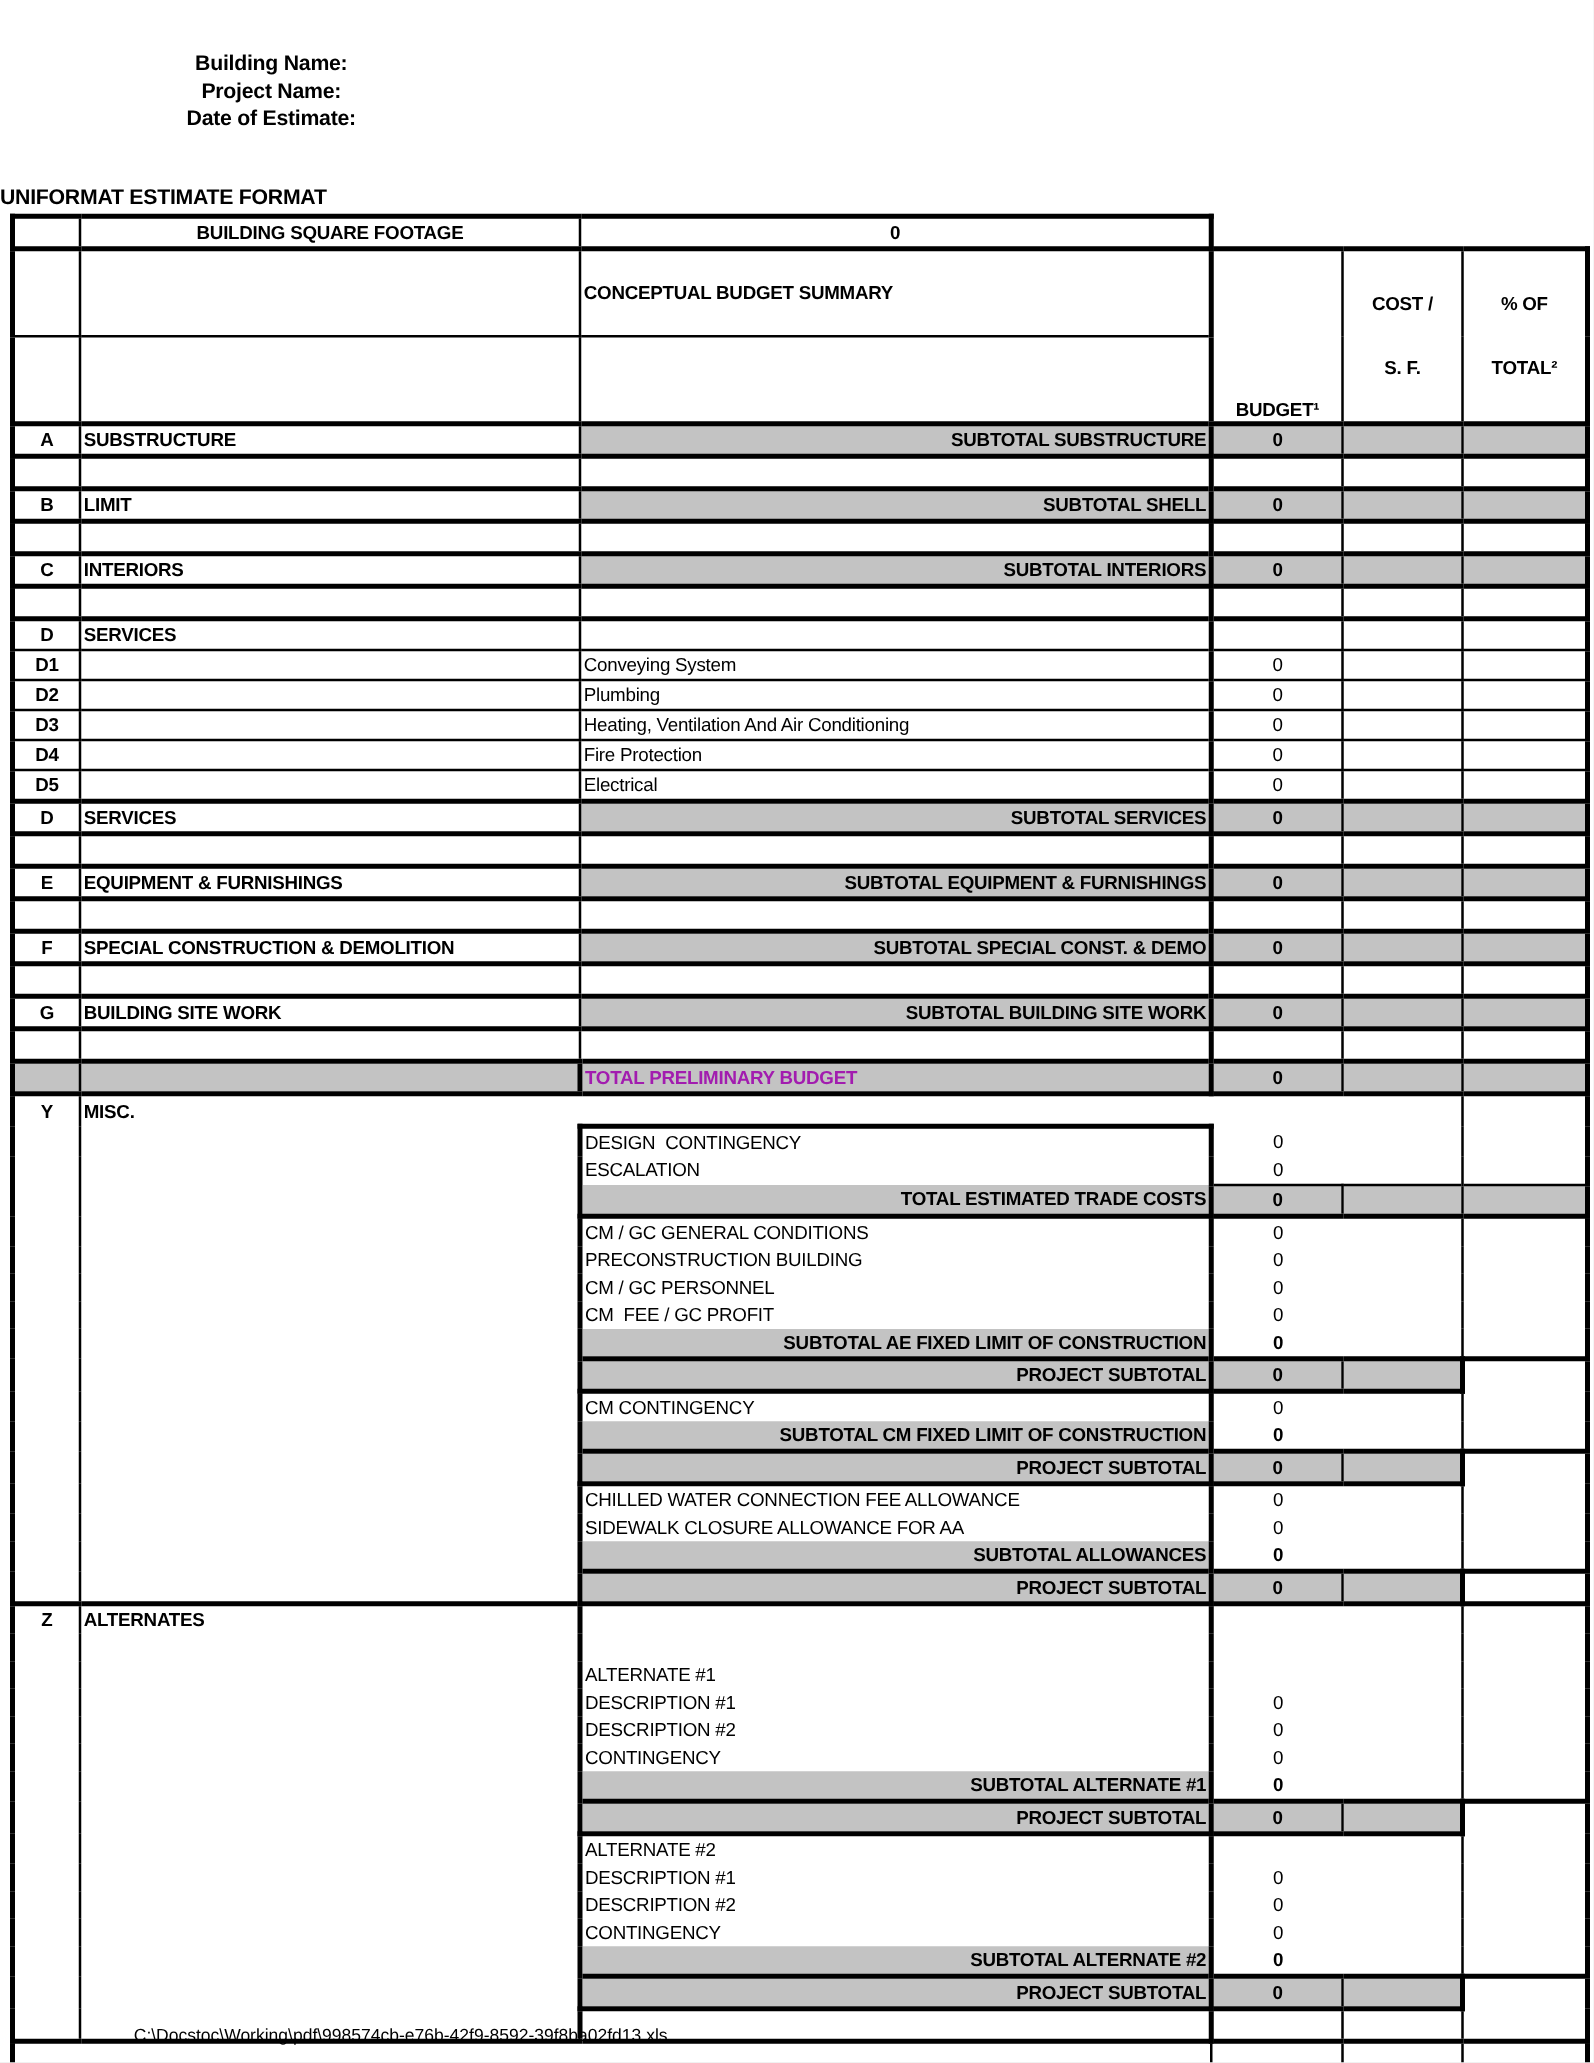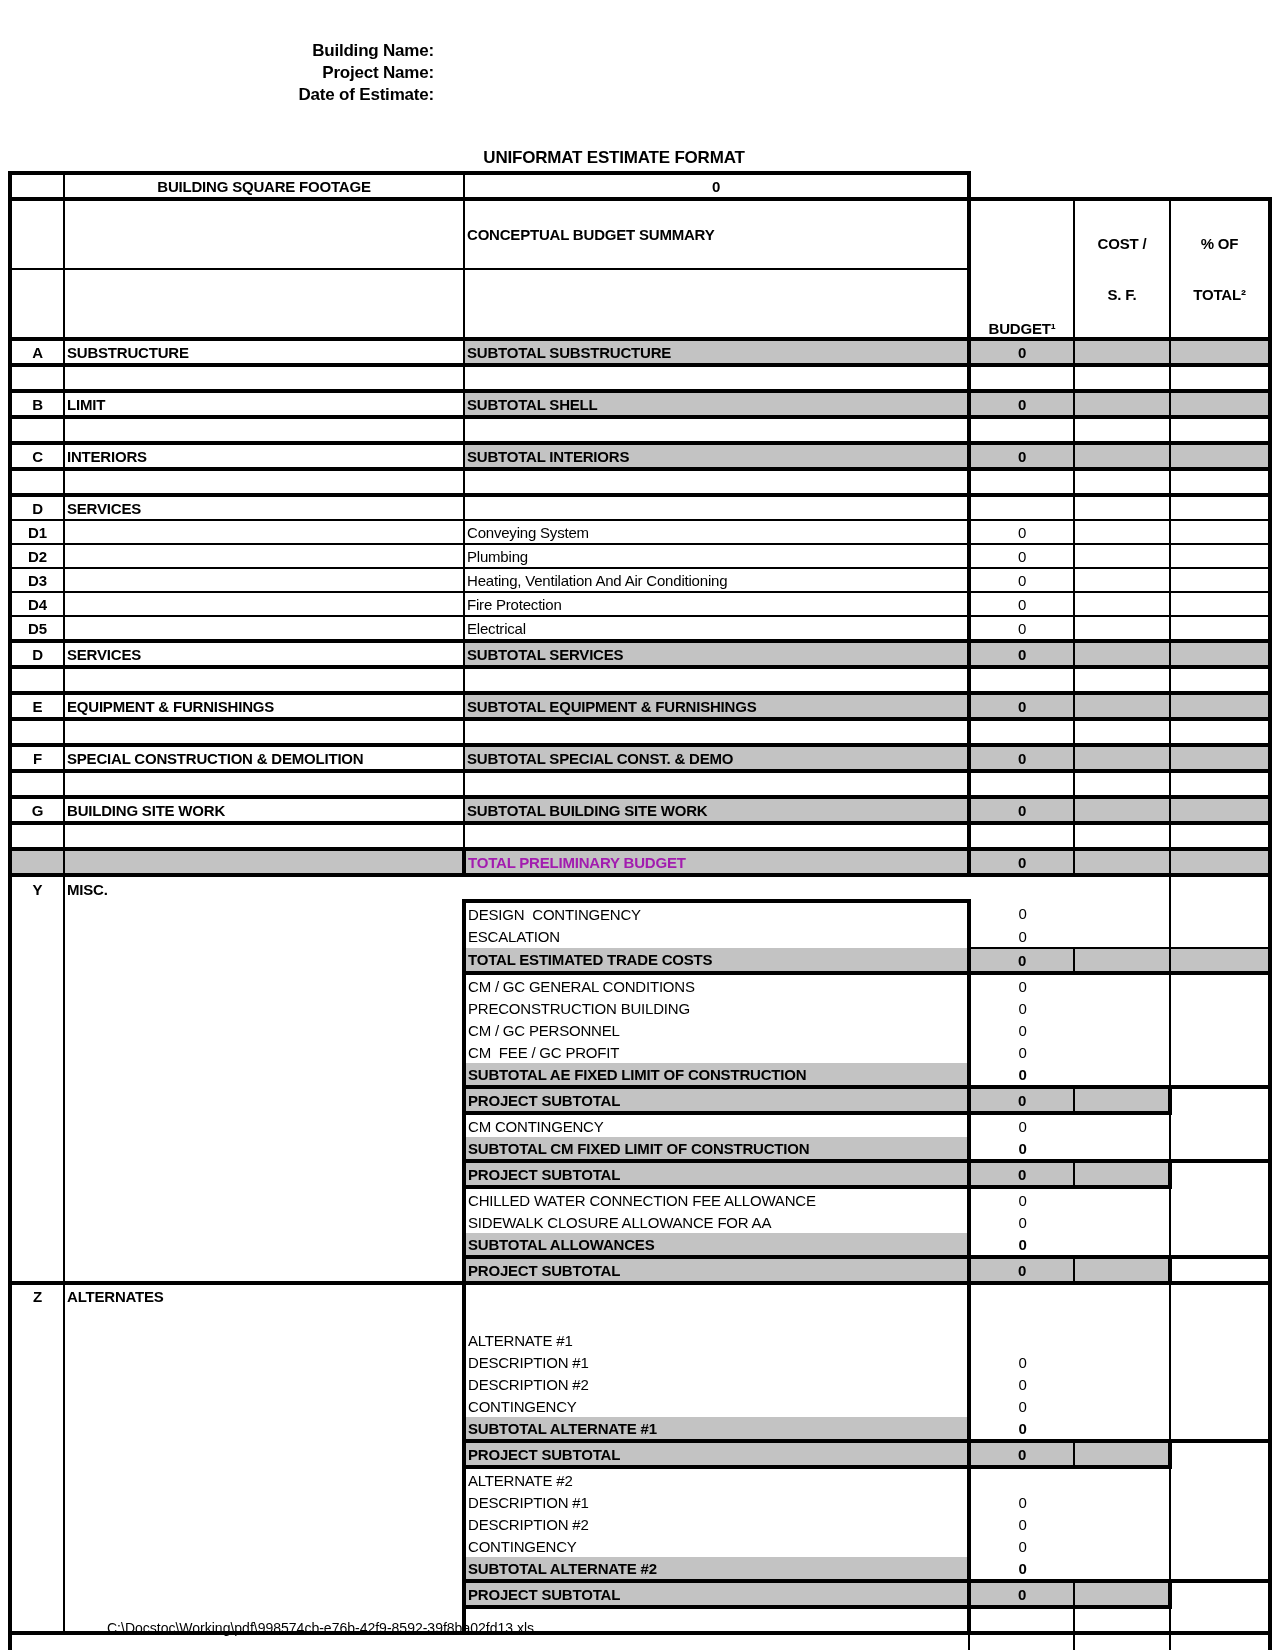--- a/index.html
+++ b/index.html
@@ -1,31 +1,31 @@
 <!DOCTYPE html>
 <html><head>
 <meta charset="utf-8">
 <style>
   html,body{margin:0;padding:0;background:#e8e8e8}
   .page{position:relative;width:1275px;height:1650px;background:#ffffff;margin:0 auto;
         font-family:"Liberation Sans",sans-serif;color:#000;overflow:hidden}
-  .tophdr{position:absolute;top:40px;left:0;width:434px;text-align:right;
+  .tophdr{position:absolute;top:40px;left:0;width:434px;text-align:center;
           font-weight:bold;font-size:17px;line-height:22px;letter-spacing:-0.2px}
-  .doc-title{position:absolute;top:148px;left:0;width:1228px;text-align:center;
+  .doc-title{position:absolute;top:148px;left:0;width:1228px;
              font-weight:bold;font-size:17px;letter-spacing:-0.2px}
   table.est{position:absolute;top:171px;left:8px;width:1260px;
             border-collapse:collapse;table-layout:fixed}
   table.est td{height:22px;padding:0 2px;font-size:15px;line-height:17px;
                white-space:pre;overflow:hidden;letter-spacing:-0.2px}
   
   .bl{border-left:2px solid #000}.br{border-right:2px solid #000}
   .bt{border-top:2px solid #000}.bb{border-bottom:2px solid #000}
   .BL{border-left:4px solid #000}.BR{border-right:4px solid #000}
   .BT{border-top:4px solid #000}.BB{border-bottom:4px solid #000}
-  .cen{text-align:center}.rt{text-align:left}.bd{font-weight:bold}
+  .cen{text-align:center}.rt{text-align:right}.bd{font-weight:bold}
   .pl{padding-left:5px}.pr{padding-right:5px}
   .gy{background:#c3c3c3}.red{color:#a21caf}
   .vbot{vertical-align:bottom}
   .hdrf{font-size:16px}
   .footer{position:absolute;top:1620px;left:107px;font-size:14px;letter-spacing:0}
   .thin td{height:17px}
 </style>
 </head>
 <body>
 

